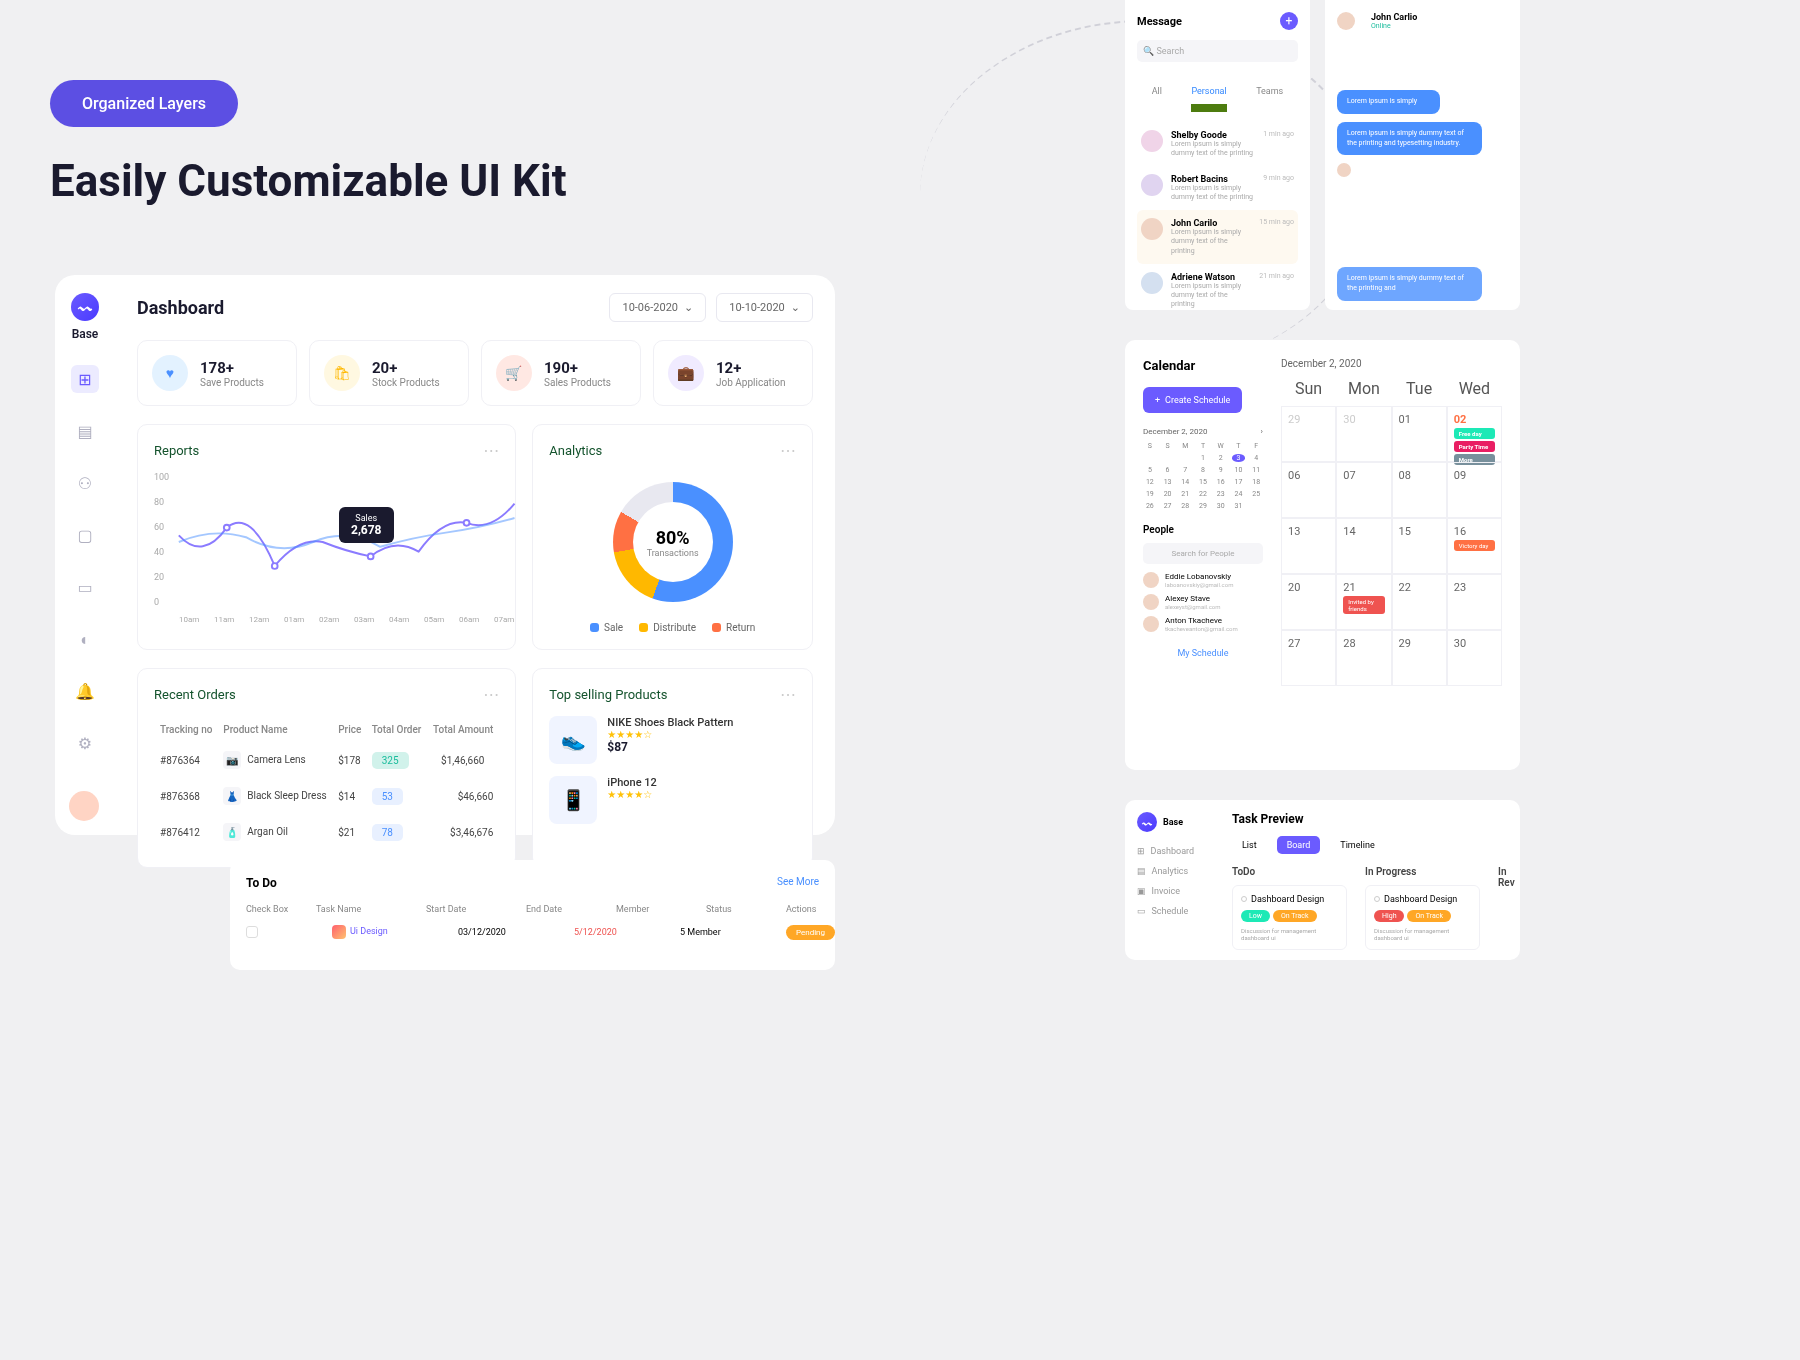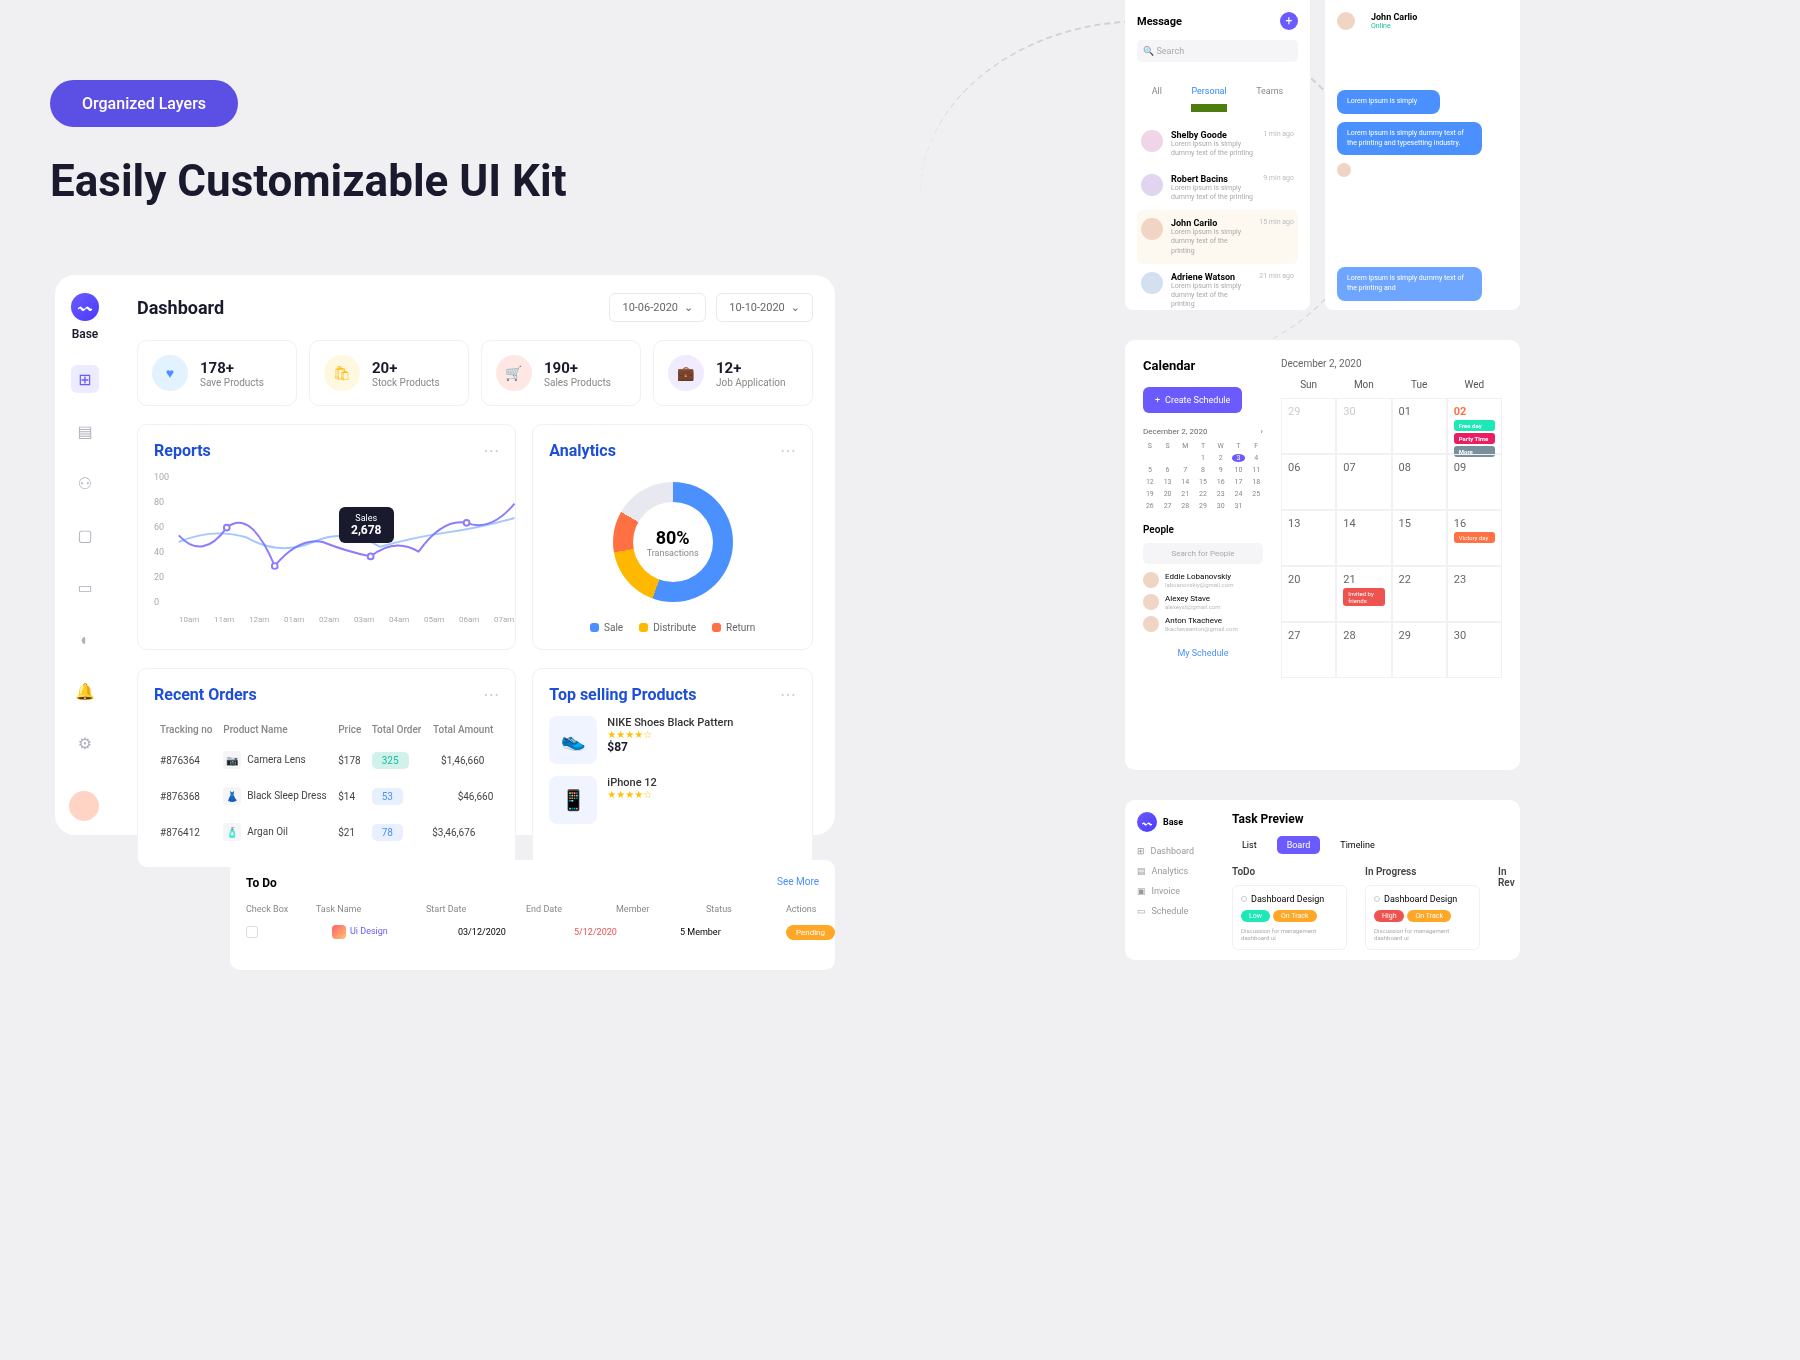--- a/index.html
+++ b/index.html
@@ -25,21 +25,21 @@
 .stat-icon{width:36px;height:36px;border-radius:50%;display:flex;align-items:center;justify-content:center;font-size:14px}
 .ic-blue{background:#e3f2ff;color:#4a90ff}
 .ic-yellow{background:#fff8e1;color:#ffb800}
 .ic-orange{background:#ffe8e3;color:#ff7043}
 .ic-purple{background:#f0ebff;color:#7c5bff}
 .stat-val{font-size:15px;font-weight:700;color:#1a1a2e}
 .stat-lbl{font-size:10px;color:#888}
 .panel-row{display:flex;gap:16px;margin-bottom:18px}
 .panel{background:#fff;border:1px solid #f0f0f5;border-radius:10px;padding:16px}
 .panel-hdr{display:flex;justify-content:space-between;align-items:center;margin-bottom:12px}
-.panel-title{font-size:16px;font-weight:700;color:#1d4ed8}
+.panel-title{font-size:13px;font-weight:400;color:#14532d}
 .dots{color:#ccc;cursor:pointer}
 .reports{flex:1.4}
 .analytics{flex:1}
 .chart-line{height:150px;position:relative}
 .ylabel{position:absolute;left:0;font-size:9px;color:#aaa}
 .xlabel{position:absolute;bottom:-2px;font-size:8px;color:#aaa}
 .tooltip{position:absolute;background:#1a1a2e;color:#fff;padding:6px 12px;border-radius:6px;font-size:9px;left:185px;top:35px;text-align:center}
 .tooltip b{font-size:12px;display:block}
 .donut-wrap{display:flex;justify-content:center;padding:10px 0}
 .donut{width:120px;height:120px;border-radius:50%;position:relative;background:conic-gradient(#4a90ff 0 200deg,#ffb800 200deg 260deg,#ff7043 260deg 300deg,#e8e8f0 300deg 360deg)}
@@ -102,21 +102,21 @@
 .mini-days{display:grid;grid-template-columns:repeat(7,1fr);gap:4px;text-align:center;color:#888;font-size:7px}
 .mini-day.hl{background:#6b5bff;color:#fff;border-radius:50%}
 .people-title{font-size:10px;font-weight:600;margin:14px 0 8px}
 .ppl-search{background:#f5f5f8;padding:6px;border-radius:5px;font-size:8px;color:#aaa;text-align:center;margin-bottom:8px}
 .ppl-item{display:flex;gap:6px;margin-bottom:6px;font-size:8px}
 .ppl-av{width:16px;height:16px;border-radius:50%;background:#f0d4c4;flex-shrink:0}
 .ppl-email{font-size:6px;color:#bbb}
 .my-sched{color:#4a90ff;font-size:9px;text-align:center;margin-top:16px;cursor:pointer}
 .cal-grid{flex:1}
 .cal-date{font-size:10px;color:#666;margin-bottom:10px}
-.cal-dow-row{display:grid;grid-template-columns:repeat(4,1fr);text-align:center;font-size:10px;color:#555;margin-bottom:8px}
+.cal-dow-row{display:grid;grid-template-columns:repeat(4,1fr);text-align:center;font-size:16px;color:#555;margin-bottom:8px}
 .cal-big{display:grid;grid-template-columns:repeat(4,1fr);grid-auto-rows:56px}
 .cal-cell{border:1px solid #f0f0f5;padding:6px;font-size:11px;color:#666;position:relative}
 .cal-cell.dim{color:#ccc}
 .cal-cell.today{color:#ff7043;font-weight:700}
 .cal-tag{font-size:6px;padding:2px 5px;border-radius:3px;color:#fff;display:block;margin-top:2px}
 .t-teal{background:#1de9b6}.t-pink{background:#e91e63}.t-gray{background:#78909c}.t-orange{background:#ff7043}.t-red{background:#ef5350}
 
 
 .task-panel{position:absolute;right:280px;top:800px;width:395px;height:160px;background:#fff;border-radius:10px;overflow:hidden;display:flex}
 .task-side{width:95px;padding:12px;font-size:9px}
@@ -310,21 +310,21 @@
                 <td><span class="prod-thumb">👗</span><span>Black Sleep Dress</span></td>
                 <td>$14</td>
                 <td><span class="order-badge y">53</span></td>
                 <td style="text-align:right">$46,660</td>
               </tr>
             <tr>
                 <td>#876412</td>
                 <td><span class="prod-thumb">🧴</span><span>Argan Oil</span></td>
                 <td>$21</td>
                 <td><span class="order-badge y">78</span></td>
-                <td style="">$3,46,676</td>
+                <td style="text-align:right">$3,46,676</td>
               </tr>
           </tbody>
         </table>
       </div>
       <div class="panel topsell">
         <div class="panel-hdr">
             <div class="panel-title">Top selling Products</div>
             <div class="dots">⋯</div>
           </div>
         <div class="prod-item">

